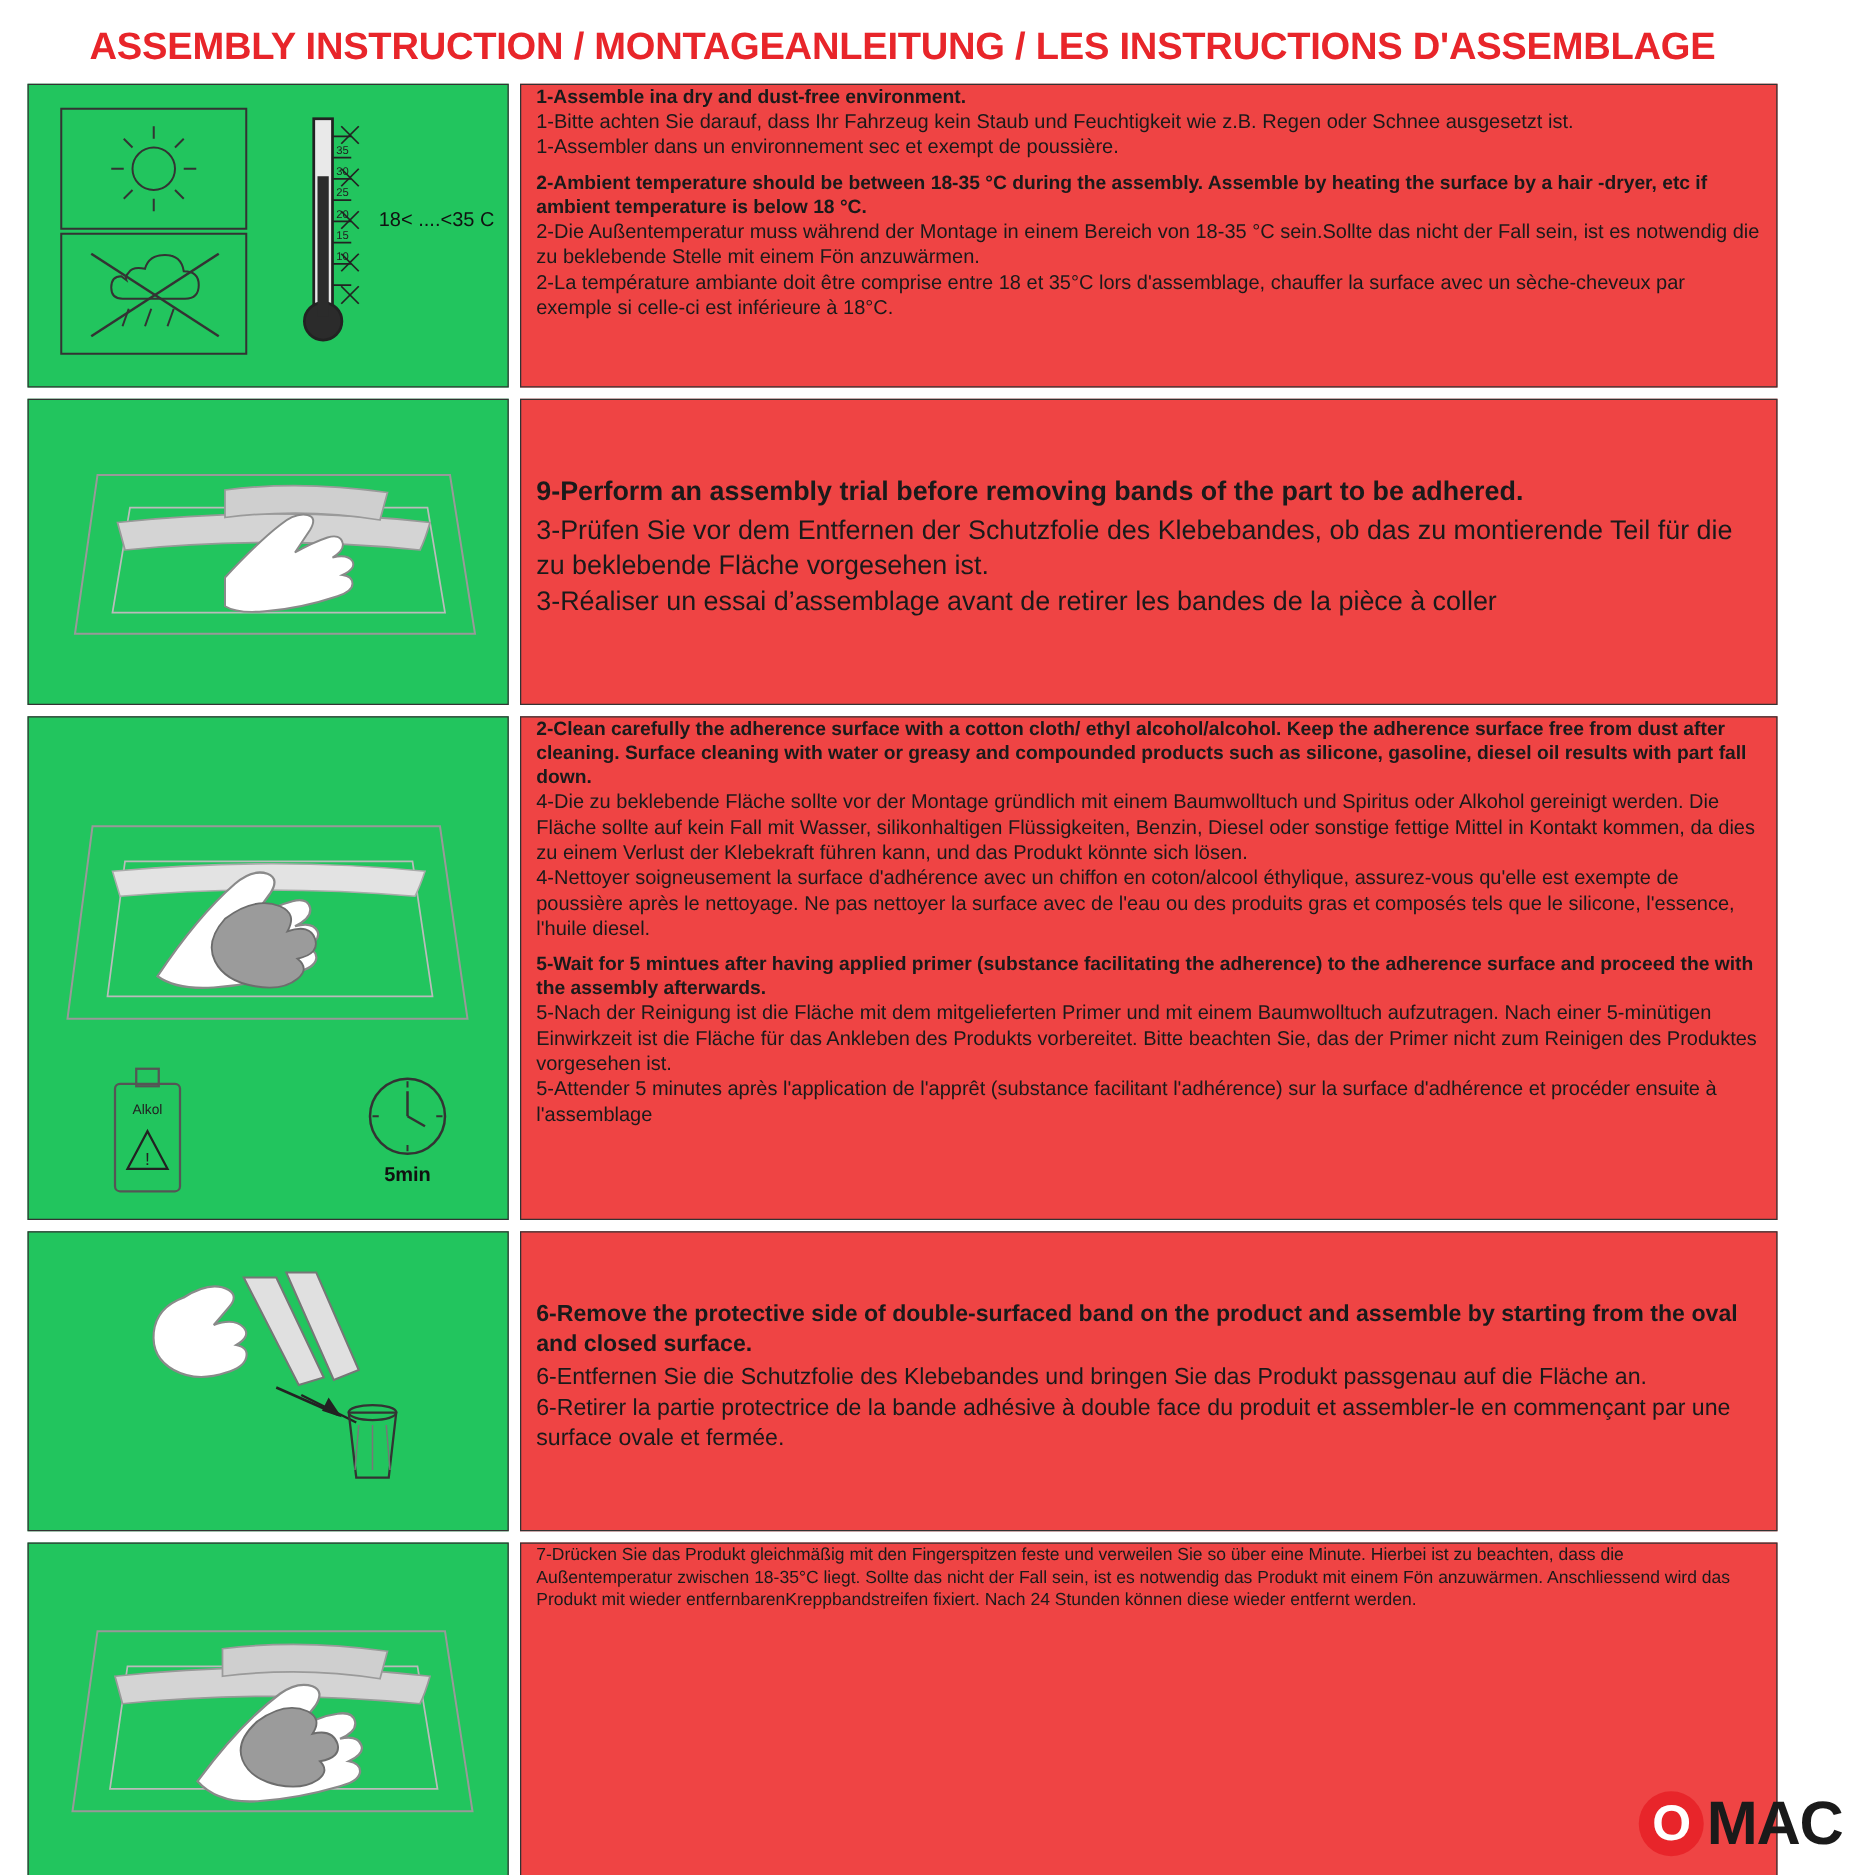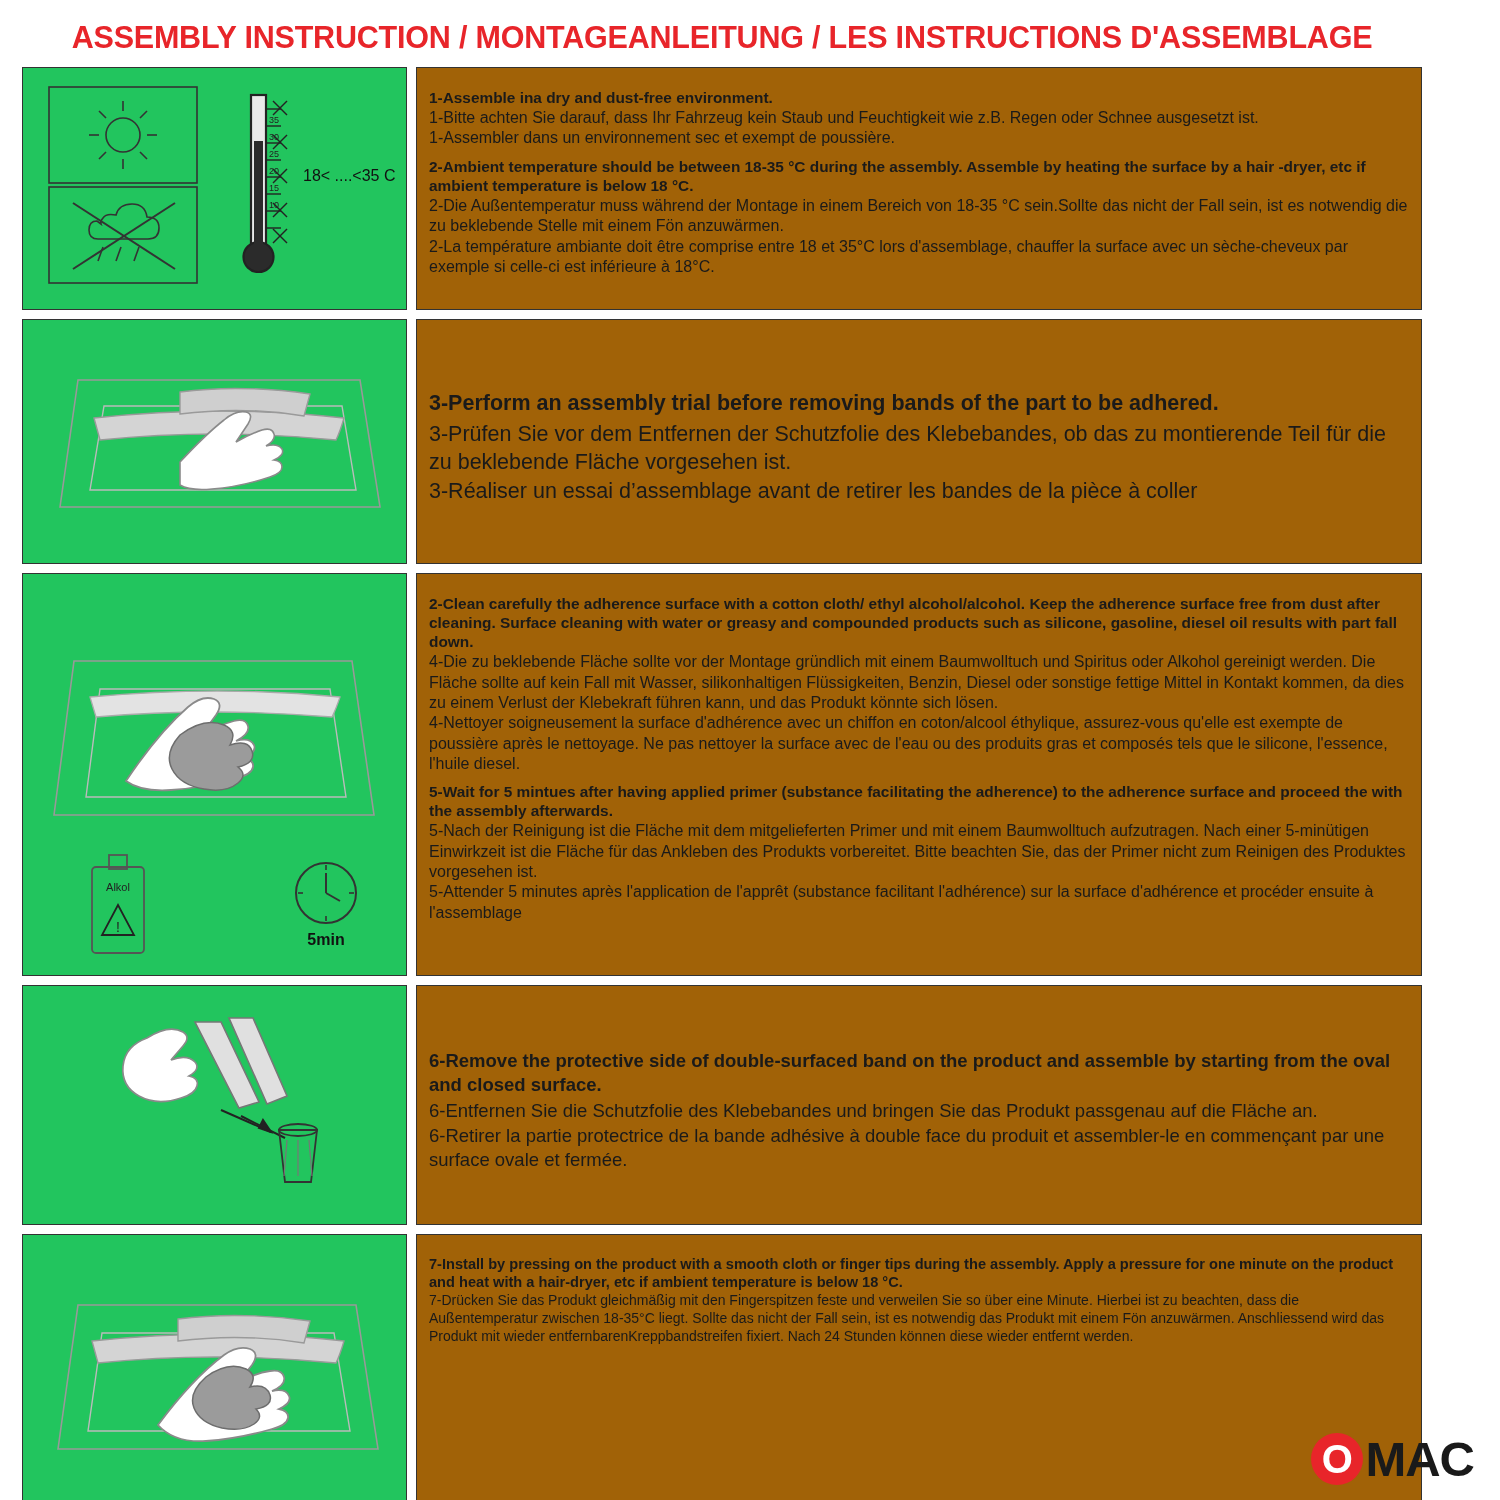--- a/index.html
+++ b/index.html
@@ -51,22 +51,22 @@
     flex: none;
     display: flex;
     align-items: center;
     justify-content: center;
     overflow: hidden;
   }
   .cell-txt {
     flex: 1;
     box-sizing: border-box;
     border: 1.5px solid #333;
-    background: #a16207;
-    padding: 20px 12px 8px 12px;
+    background: #ef4444;
+    padding: 0 12px 8px 12px;
     overflow: hidden;
   }
   .cell-txt.center {
     display: flex;
     flex-direction: column;
     justify-content: center;
   }
   .blk { margin-bottom: 8px; }
   .blk:last-child { margin-bottom: 0; }
   .b {
@@ -243,21 +243,21 @@
         <svg width="370" height="220" viewBox="0 0 370 220">
           <path d="M30 175 L48 48 L330 48 L350 175 Z" fill="none" stroke="#999" stroke-width="1.6"></path>
           <path d="M60 158 L74 74 L312 74 L326 158 Z" fill="none" stroke="#bbb" stroke-width="1.4"></path>
           <path d="M64 86 q130 -14 250 0 q-4 14 -8 22 q-120 -12 -236 0 z" fill="#d4d4d4" stroke="#999" stroke-width="1.4"></path>
           <path d="M150 60 q60 -8 130 2 l-6 22 q-60 -10 -124 -2 z" fill="#cfcfcf" stroke="#9a9a9a" stroke-width="1.4"></path>
           <path d="M150 130 q26 -28 44 -42 q12 -10 22 -8 q8 2 2 12 l-12 18 q14 -8 26 -12 q10 -3 12 4 q2 6 -8 12
                    q12 -3 16 3 q3 6 -8 11 q8 1 8 7 q0 6 -12 10 q-30 10 -58 12 q-22 2 -32 -4 z" fill="#fff" stroke="#8a8a8a" stroke-width="1.6"></path>
         </svg>
       </div>
       <div class="cell-txt center">
-        <p class="big-b">3-Perform an assembly trial before removing bands of the part to be adhered.</p>
+        <p class="big-b">9-Perform an assembly trial before removing bands of the part to be adhered.</p>
         <p class="big-n">3-Prüfen Sie vor dem Entfernen der Schutzfolie des Klebebandes, ob das zu montierende Teil für die zu beklebende Fläche vorgesehen ist.</p>
         <p class="big-n">3-Réaliser un essai d’assemblage avant de retirer les bandes de la pièce à coller</p>
       </div>
     </div>
 
     <div class="row r3">
       <div class="cell-img">
         <svg width="370" height="380" viewBox="0 0 370 380">
           <path d="M24 230 L44 76 L322 76 L344 230 Z" fill="none" stroke="#999" stroke-width="1.6"></path>
           <path d="M56 212 L70 104 L300 104 L316 212 Z" fill="none" stroke="#bbb" stroke-width="1.4"></path>
@@ -341,21 +341,20 @@
           <path d="M62 92 q132 -14 252 0 q-4 14 -8 22 q-122 -12 -238 0 z" fill="#d4d4d4" stroke="#999" stroke-width="1.4"></path>
           <path d="M148 70 q62 -8 132 2 l-6 22 q-62 -10 -126 -2 z" fill="#cfcfcf" stroke="#9a9a9a" stroke-width="1.4"></path>
 
           <path d="M128 176 q34 -46 66 -70 q14 -10 26 -6 q10 4 2 16 l-16 20 q18 -12 34 -14 q12 -2 14 6 q2 8 -12 14
                    q14 -3 17 5 q3 7 -10 13 q10 2 9 9 q-1 7 -16 11 q-34 10 -66 12 q-32 2 -48 -16 z" fill="#fff" stroke="#8a8a8a" stroke-width="1.8"></path>
           <path d="M176 128 q22 -16 40 -8 q12 6 4 18 q16 -4 20 8 q3 11 -14 14 q8 8 -2 15 q-12 8 -32 4
                    q-22 -5 -28 -20 q-6 -15 12 -31 z" fill="#9b9b9b" stroke="#6d6d6d" stroke-width="1.5"></path>
         </svg>
       </div>
       <div class="cell-txt">
-        <p class="sm-b">7-Install by pressing on the product with a smooth cloth or finger tips during the assembly. Apply a pressure for one minute on the product and heat with a hair-dryer, etc if ambient temperature is below 18 °C.</p>
         <p class="sm-n">7-Drücken Sie das Produkt gleichmäßig mit den Fingerspitzen feste und verweilen Sie so über eine Minute. Hierbei ist zu beachten, dass die Außentemperatur zwischen 18-35°C liegt. Sollte das nicht der Fall sein, ist es notwendig das Produkt mit einem Fön anzuwärmen. Anschliessend wird das Produkt mit wieder entfernbarenKreppbandstreifen fixiert. Nach 24 Stunden können diese wieder entfernt werden.</p>
       </div>
     </div>
 
   </div>
 
   <div class="logo-wrap">
     <div class="logo-o">O</div>
     <div class="logo-mac">MAC</div>
   </div>

